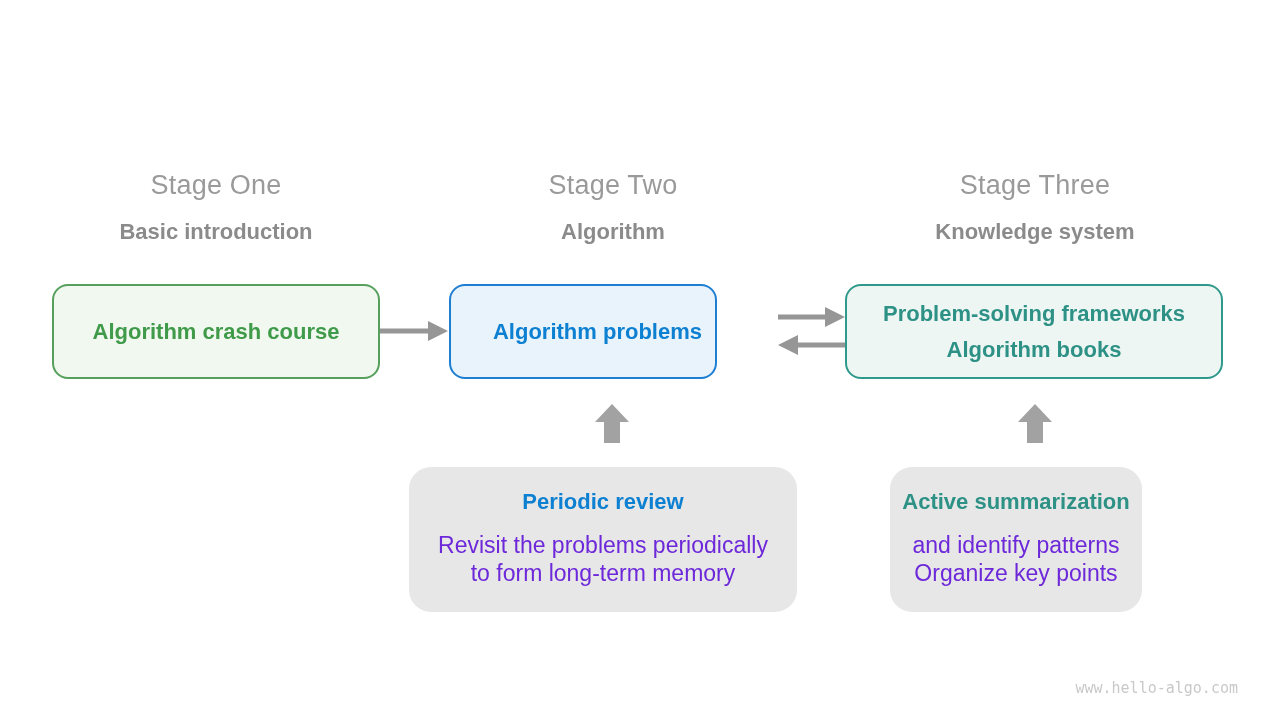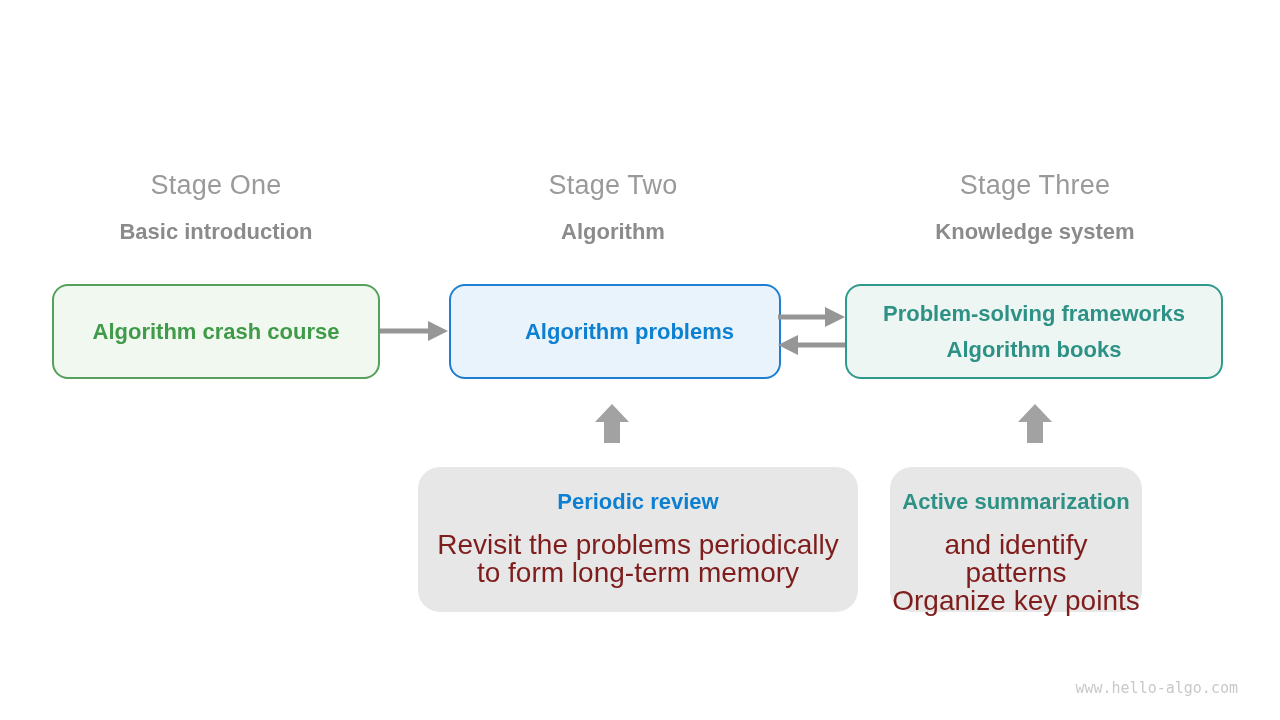--- a/index.html
+++ b/index.html
@@ -45,50 +45,50 @@
     display: flex;
     flex-direction: column;
     align-items: center;
     justify-content: center;
     font-size: 22px;
     font-weight: 700;
     text-align: center;
     line-height: 36px;
   }
   #box-stage1 { left: 52px;  width: 328px; background: #f1f8ef; border-color: #55a05c; color: #3f9a49; }
-  #box-stage2 { left: 449px; width: 332px; background: #e9f3fc; border-color: #1e7fd2; color: #0e80d2; padding-left: 29px; }
+  #box-stage2 { left: 449px; width: 268px; background: #e9f3fc; border-color: #1e7fd2; color: #0e80d2; padding-left: 29px; }
   #box-stage3 { left: 845px; width: 378px; background: #edf6f3; border-color: #2f998b; color: #2d9185; }
   .box-line:empty { display: none; }
 
   
   .note-box {
     top: 467px;
     height: 145px;
     background: #e7e7e7;
     border-radius: 22px;
     display: flex;
     flex-direction: column;
     align-items: center;
     text-align: center;
     padding-top: 22px;
   }
-  #note-periodic { left: 418px; width: 440px; }
+  #note-periodic { left: 409px; width: 388px; }
   #note-active   { left: 890px; width: 252px; }
   .note-title {
     font-size: 22px;
     font-weight: 700;
     line-height: 26px;
     margin-bottom: 16px;
   }
   #note-periodic .note-title { color: #0e80d2; }
   #note-active   .note-title { color: #2d9185; }
   .note-body {
-    font-size: 28px;
+    font-size: 23px;
     font-weight: 400;
-    color: #7f1d1d;
+    color: #6d28d9;
     line-height: 28px;
   }
 
   
   .arrow { display: block; }
   #arrow-1to2       { left: 380px;  top: 319px; }
   #arrow-2to3-right { left: 778px;  top: 305px; }
   #arrow-3to2-left  { left: 778px;  top: 333px; transform: scaleX(-1); }
   #uparrow-periodic { left: 595px;  top: 404px; }
   #uparrow-active   { left: 1018px; top: 404px; }

